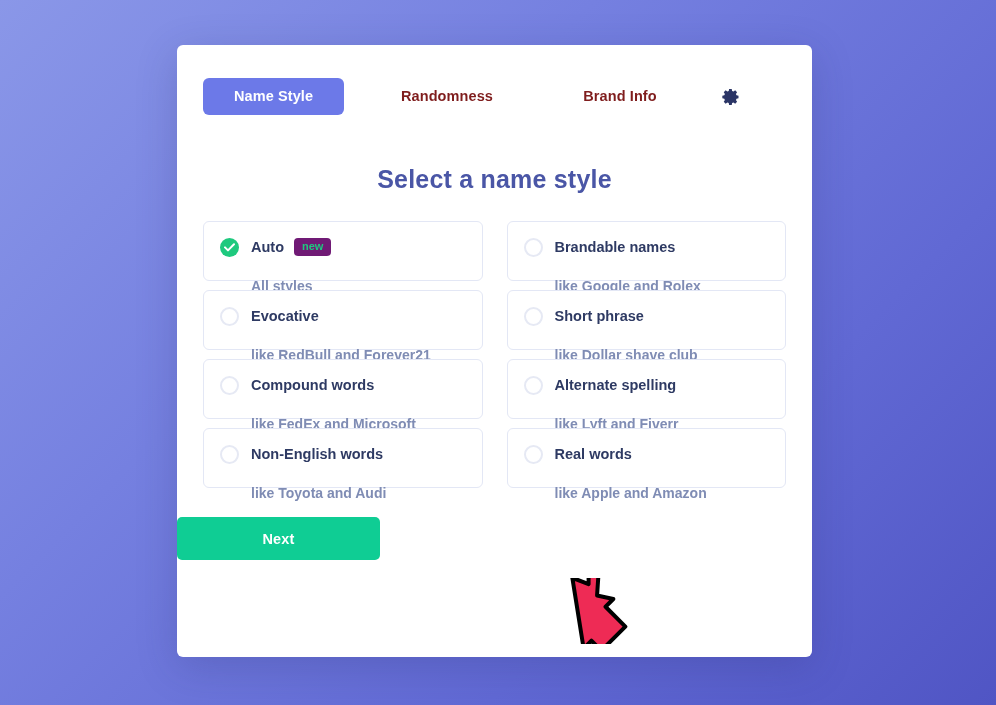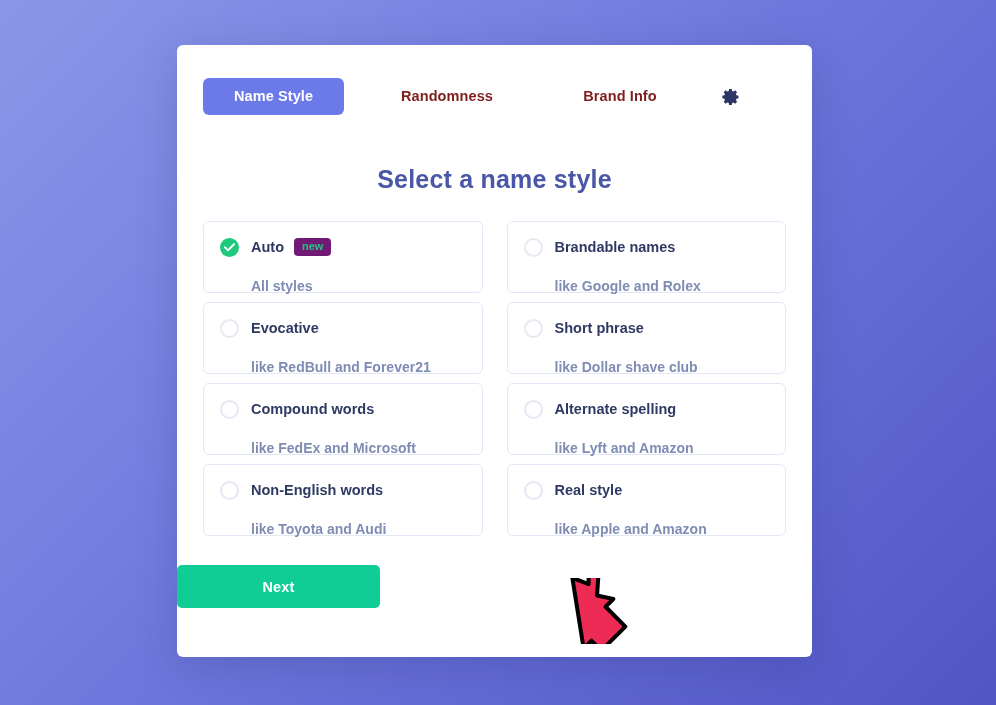--- a/index.html
+++ b/index.html
@@ -94,21 +94,21 @@
     display: grid;
     grid-template-columns: 1fr 1fr;
     column-gap: 24px;
     row-gap: 9px;
   }
 
   .option {
     border: 1px solid #e3e7f5;
     border-radius: 6px;
     background: #ffffff;
-    height: 72px;
+    height: 60px;
     padding: 14px 16px 16px 16px;
     position: relative;
     cursor: pointer;
   }
 
   .opt-head {
     display: flex;
     align-items: center;
     height: 22px;
   }
@@ -257,35 +257,35 @@
         <span class="opt-title">Compound words</span>
       </div>
       <div class="opt-sub">like FedEx and Microsoft</div>
     </div>
 
     <div class="option">
       <div class="opt-head">
         <span class="radio"></span>
         <span class="opt-title">Alternate spelling</span>
       </div>
-      <div class="opt-sub">like Lyft and Amazon</div>
+      <div class="opt-sub">like Lyft and Fiverr</div>
     </div>
 
     <div class="option">
       <div class="opt-head">
         <span class="radio"></span>
         <span class="opt-title">Non-English words</span>
       </div>
       <div class="opt-sub">like Toyota and Audi</div>
     </div>
 
     <div class="option">
       <div class="opt-head">
         <span class="radio"></span>
-        <span class="opt-title">Real style</span>
+        <span class="opt-title">Real words</span>
       </div>
       <div class="opt-sub">like Apple and Amazon</div>
     </div>
 
   </div>
 
   <div class="footer">
     <button class="next-btn">Next</button>
   </div>
 

